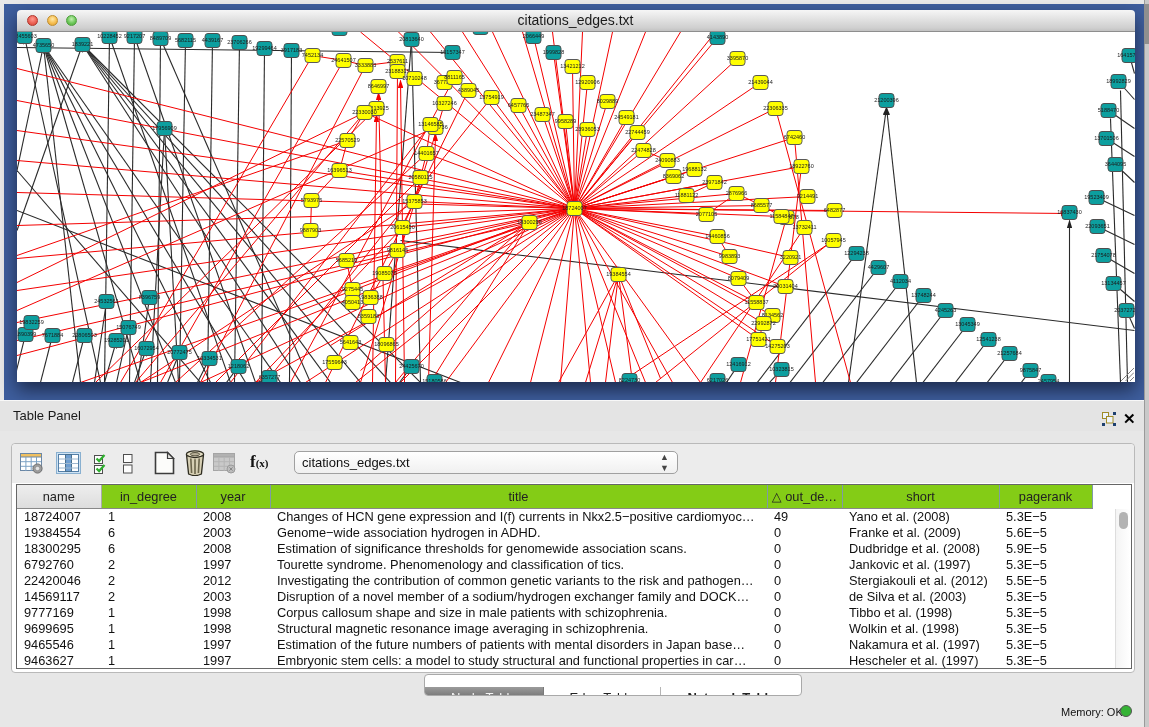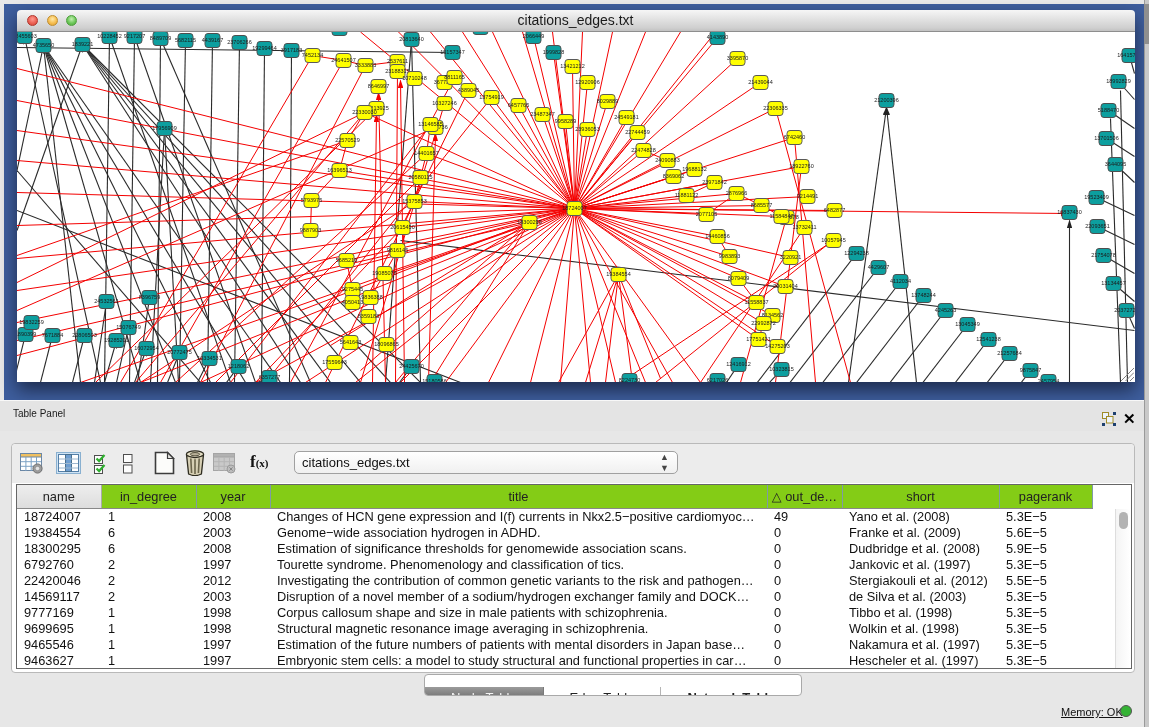--- a/index.html
+++ b/index.html
@@ -11,42 +11,42 @@
   background:linear-gradient(#f6f6f6, #cfcfcf 85%, #c2c2c2); border-bottom:1px solid #8e8e8e;
   text-align:center; font-size:14px; color:#1b1b1b; line-height:21px; }
 .tl { position:absolute; top:5px; width:11px; height:11px; border-radius:50%; }
 #tl1 { left:10px; background:radial-gradient(circle at 50% 35%, #ff9a90, #ec6255 55%, #d24537); border:0.5px solid #b1352c;}
 #tl2 { left:30px; background:radial-gradient(circle at 50% 35%, #ffe9a8, #f6be50 55%, #dd9d33); border:0.5px solid #c08e2e;}
 #tl3 { left:49.5px; background:radial-gradient(circle at 50% 35%, #c4efb2, #6cc859 55%, #52a83e); border:0.5px solid #4e9e3d;}
 #canvas { position:absolute; left:0; top:21.5px; width:1118px; height:350.5px; background:#ffffff; overflow:hidden; }
 #resize { position:absolute; right:1px; bottom:1px; width:13px; height:13px; }
 #tablepanel { position:absolute; left:0; top:400px; width:1144px; height:327px; background:#e7e7e7; border-top:1px solid #f8f8f8;}
 #tpheader { position:absolute; left:0; top:0; width:100%; height:30px; background:#e4e4e4; }
-.tptitle { position:absolute; left:13px; top:7px; font-size:10px; color:#1a1a1a; }
+.tptitle { position:absolute; left:13px; top:7px; font-size:13px; color:#1a1a1a; }
 #floaticon { position:absolute; left:1102px; top:11px; width:14px; height:14px; }
 #closex { position:absolute; left:1123px; top:9px; font-size:15px; font-weight:bold; color:#000; }
 #toolbar { position:absolute; left:11px; top:42px; width:1124px; height:230px; background:#ffffff;
   border:1px solid #b9b9b9; border-radius:4px; }
 #toolstrip { position:absolute; left:0; top:0; width:100%; height:39px; background:#ececec; border-radius:4px 4px 0 0; }
 #combo { position:absolute; left:282px; top:7px; width:384px; height:23px; background:#fff;
   border:1px solid #a0a0a0; border-radius:5px; font-size:13px; color:#111; line-height:21px; padding-left:7px; background:linear-gradient(#ffffff,#f0f0f0); }
 #combo .arr { position:absolute; right:8px; top:0px; font-size:9px; color:#444; line-height:11px; }
 #tablebox { position:absolute; left:16px; top:83px; width:1116px; height:185px; background:#fff; border:1px solid #666; }
 table { border-collapse:collapse; table-layout:fixed; width:1075px; font-size:12.8px; }
 th { height:23px; background:#84cc16; font-weight:normal; font-size:12.8px; color:#222;
   border-right:1px solid #7f9aa6; border-bottom:1px solid #888; overflow:hidden; white-space:nowrap; }
 th.first { background:linear-gradient(#eee, #ddd); border-right:1px solid #aaa;margin-left:40px; }
 td { height:16px; padding:0 0 0 7px; font-size:12.8px; color:#111; white-space:nowrap; overflow:hidden; }
 #vscroll { position:absolute; right:1px; top:24px; width:15px; height:159px; background:linear-gradient(90deg,#f4f4f4,#fff); border-left:1px solid #ddd; }
 #vthumb { position:absolute; left:3px; top:3px; width:9px; height:17px; background:#b3b3b3; border-radius:5px; }
 #tabs { position:absolute; left:424px; top:273px; height:22px; display:flex; border:1px solid #a9a9a9; border-radius:4px; overflow:hidden; background:#fff; }
 .tab { font-size:13px; color:#222; line-height:21px; padding:0 26px; border-right:1px solid #b5b5b5;margin-top:12px; }
 .tab.sel { background:linear-gradient(#9b9b9b,#7d7d7d); color:#f4f4f4; border-right:1px solid #7a7a7a; }
 .tab:last-child { border-right:none;font-weight:bold; }
-#memok { position:absolute; left:1061px; top:305px; font-size:11px; color:#111;text-decoration:underline; }
+#memok { position:absolute; left:1061px; top:305px; font-size:11px; color:#111; }
 #memdot { position:absolute; left:1120px; top:304px; width:12px; height:12px; border-radius:50%; background:#35b335; border:1px solid #555; }
 .ticon { display:inline-block; vertical-align:middle; }
 </style></head><body>
 <div id="desktop"></div>
 <div id="win">
   <div id="titlebar">citations_edges.txt
     <div class="tl" id="tl1"></div><div class="tl" id="tl2"></div><div class="tl" id="tl3"></div>
   </div>
   <div id="canvas">
   <svg width="1118" height="351" viewBox="0 0 1118 351" style="position:absolute;left:0;top:0">

